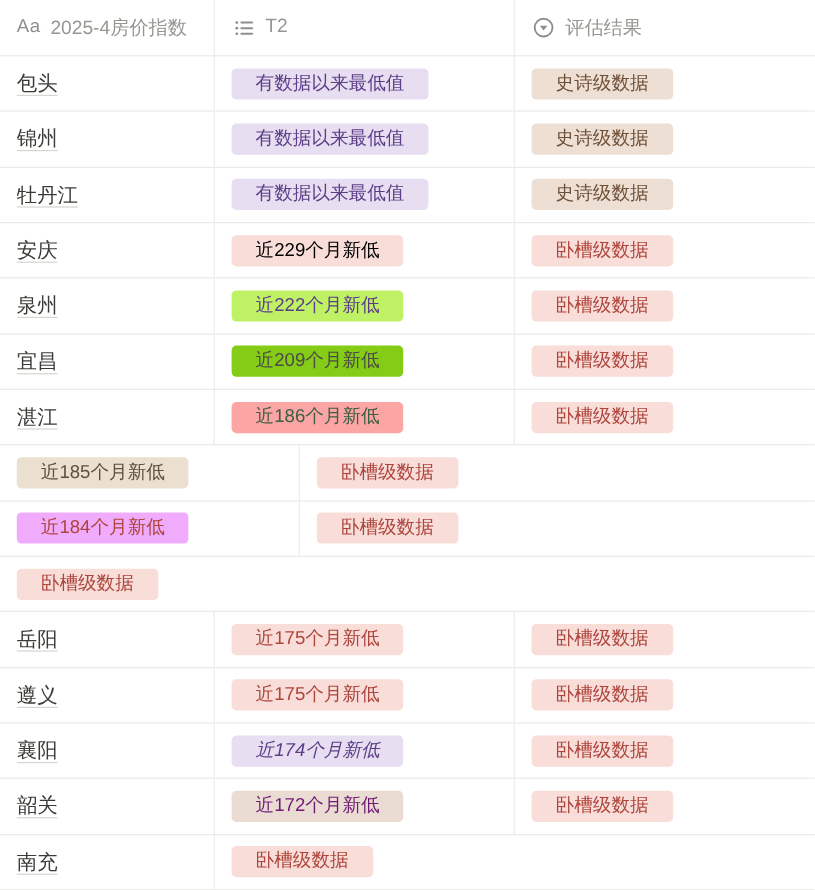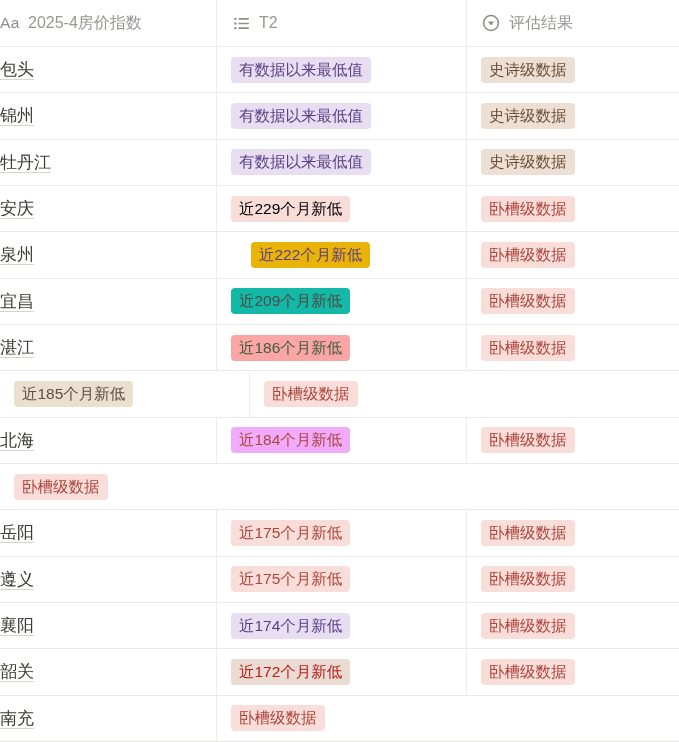--- a/index.html
+++ b/index.html
@@ -6,38 +6,38 @@
   body {
     width: 679px; height: 742px; overflow: hidden;
     font-family: "Liberation Sans", "DejaVu Sans", sans-serif;
     -webkit-font-smoothing: antialiased;
   }
   .db-table { width: 679px; height: 742px; display: flex; flex-direction: column; background: #fff; }
   .tr { display: flex; box-sizing: border-box; border-bottom: 1px solid #e9e9e7; flex: 0 0 auto; }
   .tr.header { height: 47px; }
   .tr.body-row { height: 46.33px; }
   .td, .th { box-sizing: border-box; display: flex; align-items: center; overflow: hidden; }
-  .col-0 { width: 217px; border-right: 1px solid #ececea; }
+  .col-0 { width: 179px; border-right: 1px solid #ececea; padding-left: 14px; }
   .col-1 { width: 250px; border-right: 1px solid #ececea; padding-left: 14px; }
   .col-2 { width: 212px; padding-left: 14px; }
   .th { color: #979792; font-size: 16px; gap: 8px; }
   .th .hicon { display: inline-flex; align-items: center; justify-content: center; width: 20px; height: 20px; color: #8f8e8b; flex: 0 0 auto; }
   .th .aa-glyph { font-size: 15.5px; color: #8f8e8b; letter-spacing: 0.5px; }
   .city {
     font-size: 17px; color: #3b3a36;
     text-decoration: underline;
     text-decoration-color: #d8d5cf;
     text-decoration-thickness: 1px;
     text-underline-offset: 4px;
   }
   .pill {
     display: inline-block;
     font-size: 15.5px;
     line-height: 20px;
-    padding: 3px 8px;
+    padding: 3px 20px;
     border-radius: 4px;
     white-space: nowrap;
   }
 </style>
 </head>
 <body>
 
 <div class="db-table">
 
   <div class="tr header">
@@ -116,33 +116,33 @@
     <div class="td col-2">
       <span class="pill" style="background: rgb(248, 221, 217); color: rgb(174, 69, 60);">卧槽级数据</span>
     </div>
   </div>
 
   <div class="tr body-row">
     <div class="td col-0">
       <span class="city">泉州</span>
     </div>
     <div class="td col-1">
-      <span class="pill" style="background: #eab308; color: rgb(92, 62, 135); margin-left: 20px;">近222个月新低</span>
+      <span class="pill" style="background: #bef264; color: rgb(92, 62, 135);">近222个月新低</span>
     </div>
     <div class="td col-2">
       <span class="pill" style="background: rgb(248, 221, 217); color: rgb(174, 69, 60);">卧槽级数据</span>
     </div>
   </div>
 
   <div class="tr body-row">
     <div class="td col-0">
       <span class="city">宜昌</span>
     </div>
     <div class="td col-1">
-      <span class="pill" style="background: #14b8a6; color: rgb(76, 75, 69);">近209个月新低</span>
+      <span class="pill" style="background: #84cc16; color: rgb(76, 75, 69);">近209个月新低</span>
     </div>
     <div class="td col-2">
       <span class="pill" style="background: rgb(248, 221, 217); color: rgb(174, 69, 60);">卧槽级数据</span>
     </div>
   </div>
 
   <div class="tr body-row">
     <div class="td col-0">
       <span class="city">湛江</span>
     </div>
@@ -157,23 +157,20 @@
   <div class="tr body-row">
     <div class="td col-1">
       <span class="pill" style="background: rgb(235, 223, 208); color: rgb(95, 79, 59);">近185个月新低</span>
     </div>
     <div class="td col-2">
       <span class="pill" style="background: rgb(248, 221, 217); color: rgb(174, 69, 60);">卧槽级数据</span>
     </div>
   </div>
 
   <div class="tr body-row">
-    <div class="td col-0">
-      <span class="city">北海</span>
-    </div>
     <div class="td col-1">
       <span class="pill" style="background: #f0abfc; color: rgb(174, 69, 60);">近184个月新低</span>
     </div>
     <div class="td col-2">
       <span class="pill" style="background: rgb(248, 221, 217); color: rgb(174, 69, 60);">卧槽级数据</span>
     </div>
   </div>
 
   <div class="tr body-row">
     <div class="td col-2">
@@ -203,33 +200,33 @@
     <div class="td col-2">
       <span class="pill" style="background: rgb(248, 221, 217); color: rgb(174, 69, 60);">卧槽级数据</span>
     </div>
   </div>
 
   <div class="tr body-row">
     <div class="td col-0">
       <span class="city">襄阳</span>
     </div>
     <div class="td col-1">
-      <span class="pill" style="background: rgb(231, 222, 241); color: rgb(92, 62, 135);">近174个月新低</span>
+      <span class="pill" style="background: rgb(231, 222, 241); color: rgb(92, 62, 135); font-style: italic;">近174个月新低</span>
     </div>
     <div class="td col-2">
       <span class="pill" style="background: rgb(248, 221, 217); color: rgb(174, 69, 60);">卧槽级数据</span>
     </div>
   </div>
 
   <div class="tr body-row">
     <div class="td col-0">
       <span class="city">韶关</span>
     </div>
     <div class="td col-1">
-      <span class="pill" style="background: rgb(234, 220, 210); color: #b91c1c;">近172个月新低</span>
+      <span class="pill" style="background: rgb(234, 220, 210); color: #701a75;">近172个月新低</span>
     </div>
     <div class="td col-2">
       <span class="pill" style="background: rgb(248, 221, 217); color: rgb(174, 69, 60);">卧槽级数据</span>
     </div>
   </div>
 
   <div class="tr body-row">
     <div class="td col-0">
       <span class="city">南充</span>
     </div>

